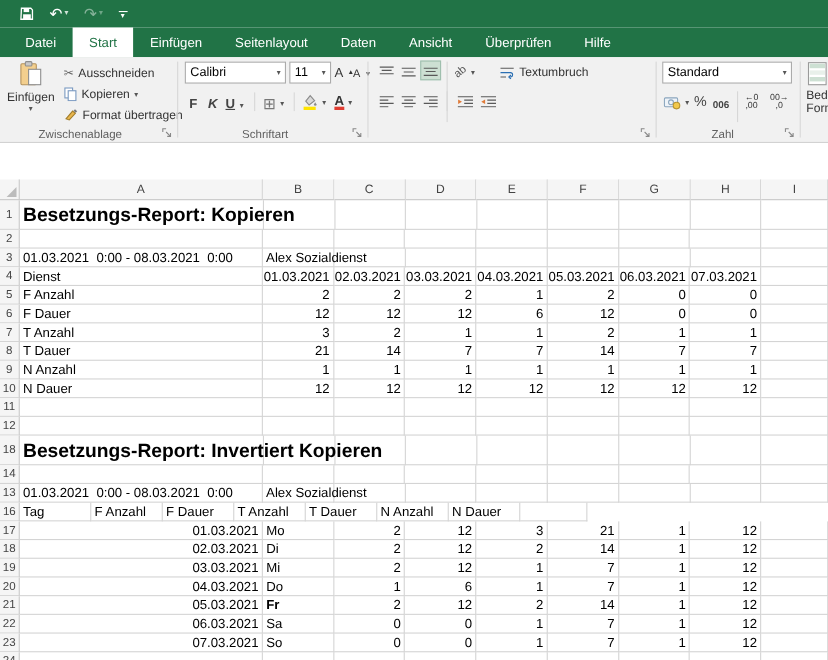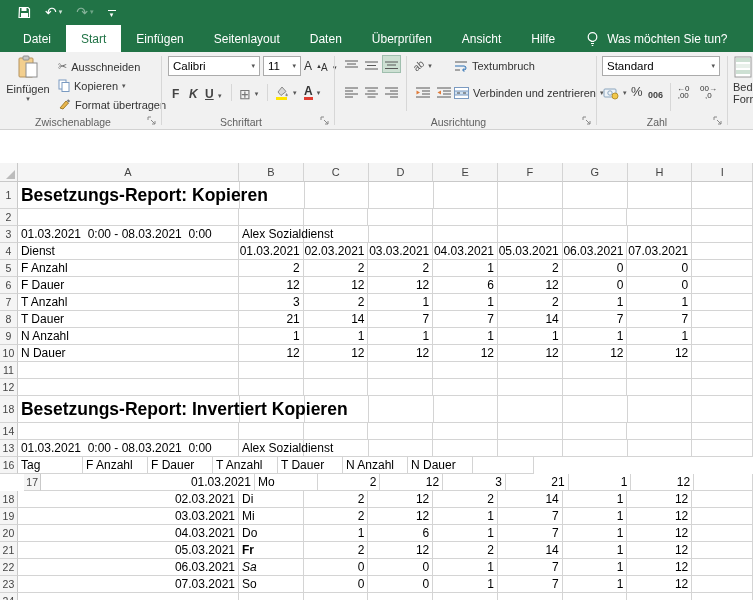--- a/index.html
+++ b/index.html
@@ -116,31 +116,24 @@
     </div>
   </div>
 
   <div class="tabbar">
     <div style="display:flex;">
         <div class="tab">Datei</div>
         <div class="tab active">Start</div>
         <div class="tab">Einfügen</div>
         <div class="tab">Seitenlayout</div>
         <div class="tab">Daten</div>
+        <div class="tab">Ansicht</div>
         <div class="tab">Überprüfen</div>
-        <div class="tab">Ansicht</div>
         <div class="tab">Hilfe</div>
       </div>
-    <div class="tellme">
-      <svg class="bulb" viewBox="0 0 13 16">
-          <circle cx="6.5" cy="6" r="4.3" fill="none" stroke="#fff" stroke-width="1.2"></circle>
-          <path d="M5 10.5 h3 M5 12.5 h3 M5.7 14.5 h1.6" stroke="#fff" stroke-width="1.2" fill="none"></path>
-        </svg>
-      <span>Was möchten Sie tun?</span>
-    </div>
   </div>
 
   <div class="ribbon">
 
     <div class="grp" style="left:0; width:160px;">
       <div class="bigbtn" style="left:4px;">
         <svg width="26" height="26" viewBox="0 0 26 26">
           <rect x="4" y="3" width="14" height="19" rx="1" fill="#f3cf8e" stroke="#b5935e"></rect>
           <rect x="8" y="1" width="6" height="4" rx="1" fill="#c8c8c8" stroke="#8e8e8e"></rect>
           <rect x="11" y="8" width="11" height="14" fill="#fff" stroke="#8e8e8e"></rect>
@@ -276,30 +269,20 @@
             <path d="M0 1 h14 M6 4 h8 M6 7 h8 M0 10 h14" stroke="#595959"></path>
             <path d="M4 5.5 L0.5 3.5 v4 z" fill="#e07b39"></path>
           </svg>
       </div>
       <div class="alignbtn" style="left:98px; top:31px;">
         <svg width="14" height="11" viewBox="0 0 14 11">
             <path d="M0 1 h14 M6 4 h8 M6 7 h8 M0 10 h14" stroke="#595959"></path>
             <path d="M0.5 5.5 L4 3.5 v4 z" fill="#e07b39"></path>
           </svg>
       </div>
-      <div class="rbtn" style="left:118px; top:31px;">
-        <svg width="15" height="12" viewBox="0 0 15 12">
-          <rect x="0.5" y="0.5" width="14" height="11" fill="#fff" stroke="#7a9ac1"></rect>
-          <rect x="0.5" y="4" width="14" height="4" fill="#cfe0f0" stroke="#7a9ac1"></rect>
-          <path d="M3 6 h3 M12 6 h-3" stroke="#444"></path>
-        </svg>
-        <span>Verbinden und zentrieren</span>
-        <span class="dda">▾</span>
-      </div>
-      <div class="grp-label">Ausrichtung</div>
       <svg class="launcher" viewBox="0 0 10 10">
           <path d="M1 4 V1 H4 M4 4 L8 8 M8 5 V8 H5" fill="none" stroke="#666"></path>
         </svg>
     </div>
     <div class="vsep" style="left:596px;"></div>
 
     <div class="grp" style="left:598px; width:128px;">
       <div class="combo" style="left:4px; top:4px; width:118px;">
         <span>Standard</span>
           <span class="dda">▾</span>
@@ -692,21 +675,21 @@
           </div>
           <div class="cell" style="width: 65px;">
             <span class="ct">N Anzahl</span>
           </div>
           <div class="cell" style="width: 65px;">
             <span class="ct">N Dauer</span>
           </div>
           <div class="cell" style="width: 61px;"></div>
         </div>
         <div class="grow" style="height: 17px;">
-          <div class="rnum" style="width: 18px; margin-left: 24px;">17</div>
+          <div class="rnum" style="width: 18px;">17</div>
           <div class="cell right" style="width: 222px;">
             <span class="ct">01.03.2021</span>
           </div>
           <div class="cell" style="width: 65px;">
             <span class="ct">Mo</span>
           </div>
           <div class="cell right" style="width: 65px;">
             <span class="ct">2</span>
           </div>
           <div class="cell right" style="width: 65px;">
@@ -836,21 +819,21 @@
           <div class="cell right" style="width: 65px;">
             <span class="ct">12</span>
           </div>
           <div class="cell" style="width: 61px;"></div>
         </div>
         <div class="grow" style="height: 17px;">
           <div class="rnum" style="width: 18px;">22</div>
           <div class="cell right" style="width: 222px;">
             <span class="ct">06.03.2021</span>
           </div>
-          <div class="cell" style="width: 65px; font-style: italic;">
+          <div class="cell" style="width: 65px;">
             <span class="ct">Sa</span>
           </div>
           <div class="cell right" style="width: 65px;">
             <span class="ct">0</span>
           </div>
           <div class="cell right" style="width: 65px;">
             <span class="ct">0</span>
           </div>
           <div class="cell right" style="width: 65px;">
             <span class="ct">1</span>

